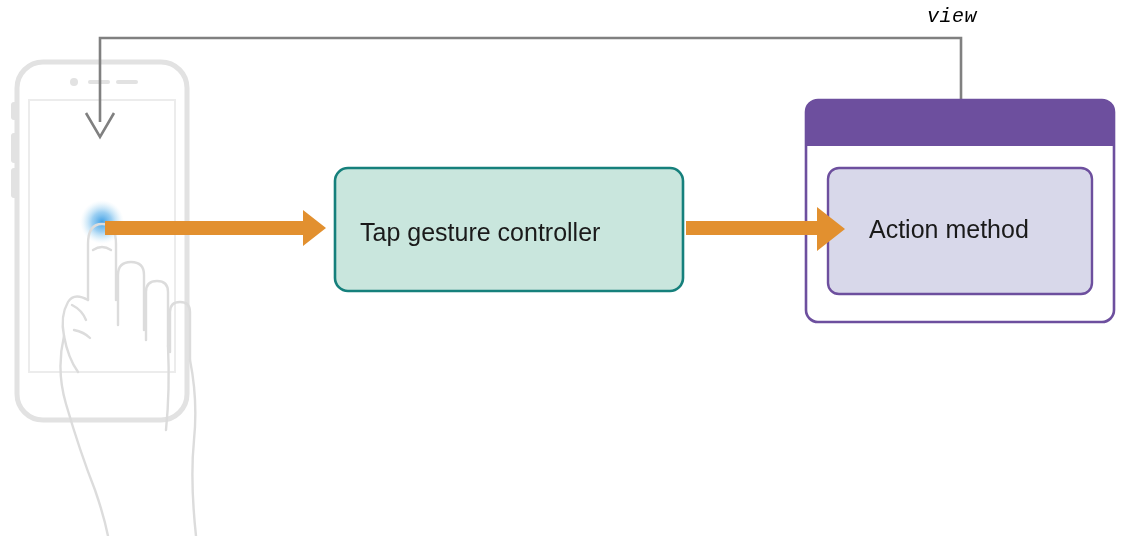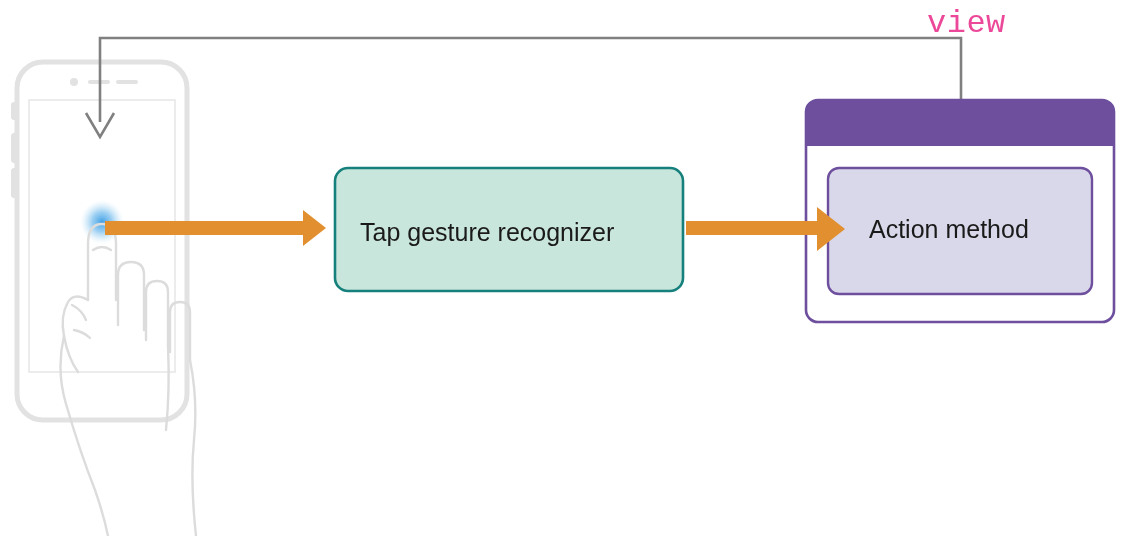--- a/index.html
+++ b/index.html
@@ -26,23 +26,24 @@
   }
   
   .lbl {
     position: absolute;
     white-space: nowrap;
   }
   #view-label {
     left: 927px;
     top: 5px;
     font-family: "Liberation Mono", "DejaVu Sans Mono", monospace;
-    font-size: 32px;
-    color: #ec4899;
+    font-size: 20px;
+    color: #000000;
     letter-spacing: 0.5px;
+    font-style: italic;
   }
   #tgr-label {
     left: 360px;
     top: 218px;
     font-size: 25px;
     color: #1a1a1a;
   }
   #vc-title {
     left: 859px;
     top: 108px;
@@ -142,18 +143,18 @@
 
       <rect x="828" y="168" width="264" height="126" rx="11" ry="11" fill="#d8d8ea" stroke="#6d4f9e" stroke-width="2.4"></rect>
     </g>
 
     <path d="M786 221 L817 221 L817 207 L845 229 L817 251 L817 235 L786 235 Z" fill="#e2902f"></path>
 
   </svg>
 
   <div class="lbl" id="view-label">view</div>
 
-  <div class="lbl" id="tgr-label">Tap gesture recognizer</div>
+  <div class="lbl" id="tgr-label">Tap gesture controller</div>
 
 
   <div class="lbl" id="action-label">Action method</div>
 
 </div>
 
 </body></html>

